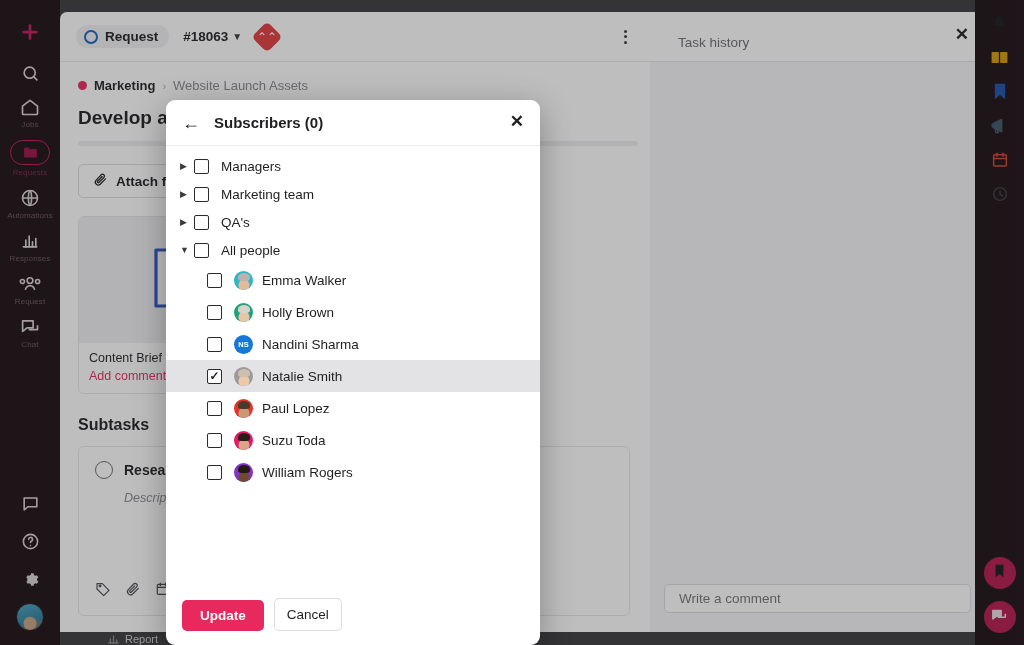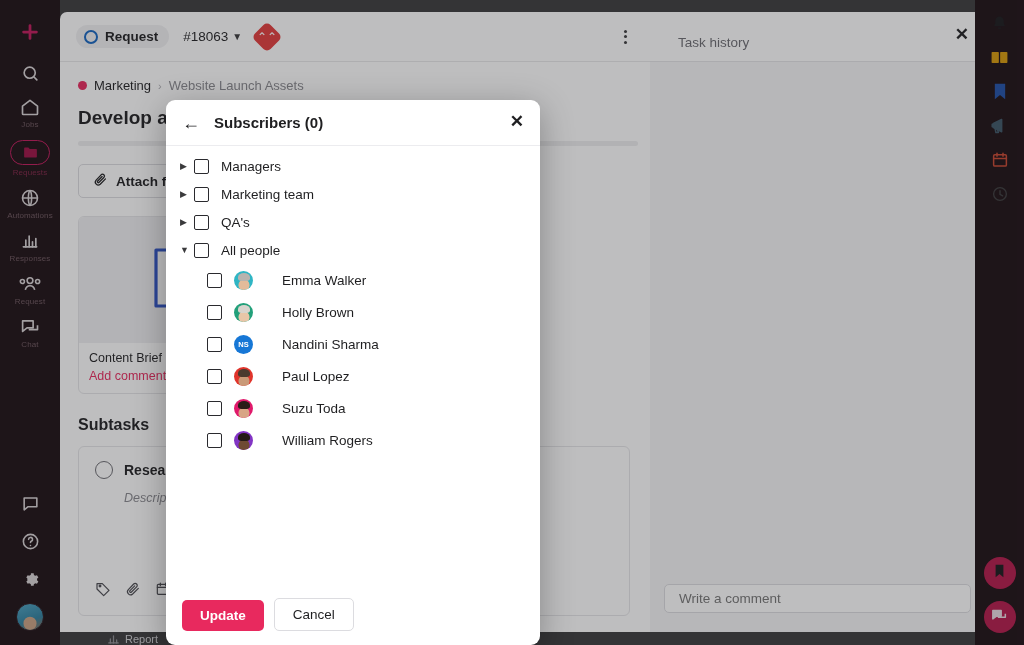--- a/index.html
+++ b/index.html
@@ -75,41 +75,41 @@
   .req-badge {
     display: flex; align-items: center; gap: 7px;
     background: #f1f1f3; border-radius: 14px;
     padding: 4px 11px 4px 8px;
   }
   .req-circle {
     width: 14px; height: 14px; border-radius: 50%;
     border: 2px solid #1565c0;
   }
   .req-text { font-size: 13.5px; font-weight: 700; color: #1f1f21; }
-  .req-id { font-size: 13.5px; color: #1f1f21; font-weight: 400; margin-left: 14px; }
+  .req-id { font-size: 13.5px; color: #1f1f21; font-weight: 700; margin-left: 14px; }
   .chev { margin-left: 4px; color:#3a3a3c; font-size: 10px; }
   .prio-icon {
     margin-left: 14px; width: 22px; height: 22px;
     background: #e33b3b; border-radius: 5px;
     display:flex;align-items:center;justify-content:center;
     transform: rotate(45deg);
   }
   .prio-icon span { transform: rotate(-45deg); color:#fff; font-size:12px; line-height:1; }
   .kebab {
     position: absolute; right: 20px; top: 50%; transform: translateY(-50%);
     display:flex; flex-direction:column; gap:2.5px; cursor:pointer; padding:3px;
   }
   .kebab i { width:3px;height:3px;border-radius:50%;background:#3a3a3c;display:block;}
 
   .breadcrumb {
     display:flex; align-items:center; gap:7px;
     padding: 16px 16px 12px 18px; font-size: 13px;
   }
   .bc-dot { width:9px;height:9px;border-radius:50%;background:#e8295e; }
-  .bc-first { color:#1f1f21; font-weight:400; }
+  .bc-first { color:#1f1f21; font-weight:700; }
   .bc-sep { color:#adadb2; font-size:11px; }
   .bc-last { color:#89898f; }
 
   .task-title {
     padding: 2px 18px 0 18px;
     font-size: 19px; font-weight: 700; color:#1f1f21;
   }
   .title-rule { margin: 12px 18px 0 18px; height: 5px; background:#eeeef0; border-radius:3px; width: 560px;}
 
   .attach-btn {
@@ -249,34 +249,34 @@
   .p-av.photo::after{
     content:""; position:absolute; left:50%; top:52%;
     width:11px;height:11px;border-radius:50% 50% 44% 44%;
     background: var(--skin,#d8ad8b); transform:translate(-50%,-6%);
   }
   .p-av.photo::before{
     content:""; position:absolute; left:50%; top:14%;
     width:12px;height:8px;border-radius:50% 50% 30% 30%;
     background: var(--hair,#6b4a33); transform:translateX(-50%); z-index:2;
   }
-  .p-name { font-size: 13.5px; color:#1f1f21;margin-left:20px; }
+  .p-name { font-size: 13.5px; color:#1f1f21; }
 
   .modal-foot {
     flex:0 0 auto; padding: 12px 16px 14px 16px;
     display:flex; gap:10px; align-items:flex-end;
   }
   .btn-update {
     background:#e8295e; color:#fff; border:none; border-radius:5px;
     padding: 8px 18px; font-size:13.5px; font-weight:700; cursor:pointer;
     font-family:"Liberation Sans", sans-serif;
   }
   .btn-cancel {
     background:#fff; color:#1f1f21; border:1px solid #dcdce0; border-radius:5px;
-    padding: 8px 18px; font-size:13.5px; cursor:pointer;
+    padding: 8px 12px; font-size:13.5px; cursor:pointer;
     font-family:"Liberation Sans", sans-serif;
   }
 
   
   .bottom-bar {
     position:absolute; left:60px; bottom:0; width: 915px; height: 13px;
     background:#3a3a3c; z-index: 3;
     display:flex; align-items:center; padding-left: 48px; gap:6px;
   }
   .bb-text { font-size: 11px; color:#cfcfd2; }
@@ -628,20 +628,25 @@
 
 
       <div class="person-row">
         <span class="cbox"></span>
         <span class="p-av" style="background:#1677d6">
             <span>NS</span>
           </span>
         <span class="p-name">Nandini Sharma</span>
       </div>
 
+      <div class="person-row selected">
+        <span class="cbox checked"></span>
+        <span class="p-av photo" style="background:#9a9a9a;--hair:#cdbfae;--skin:#ecc9ab"></span>
+        <span class="p-name">Natalie Smith</span>
+      </div>
 
       <div class="person-row">
         <span class="cbox"></span>
         <span class="p-av photo" style="background:#e0342b;--hair:#4a3a2e;--skin:#c99a78"></span>
         <span class="p-name">Paul Lopez</span>
       </div>
 
 
       <div class="person-row">
         <span class="cbox"></span>

